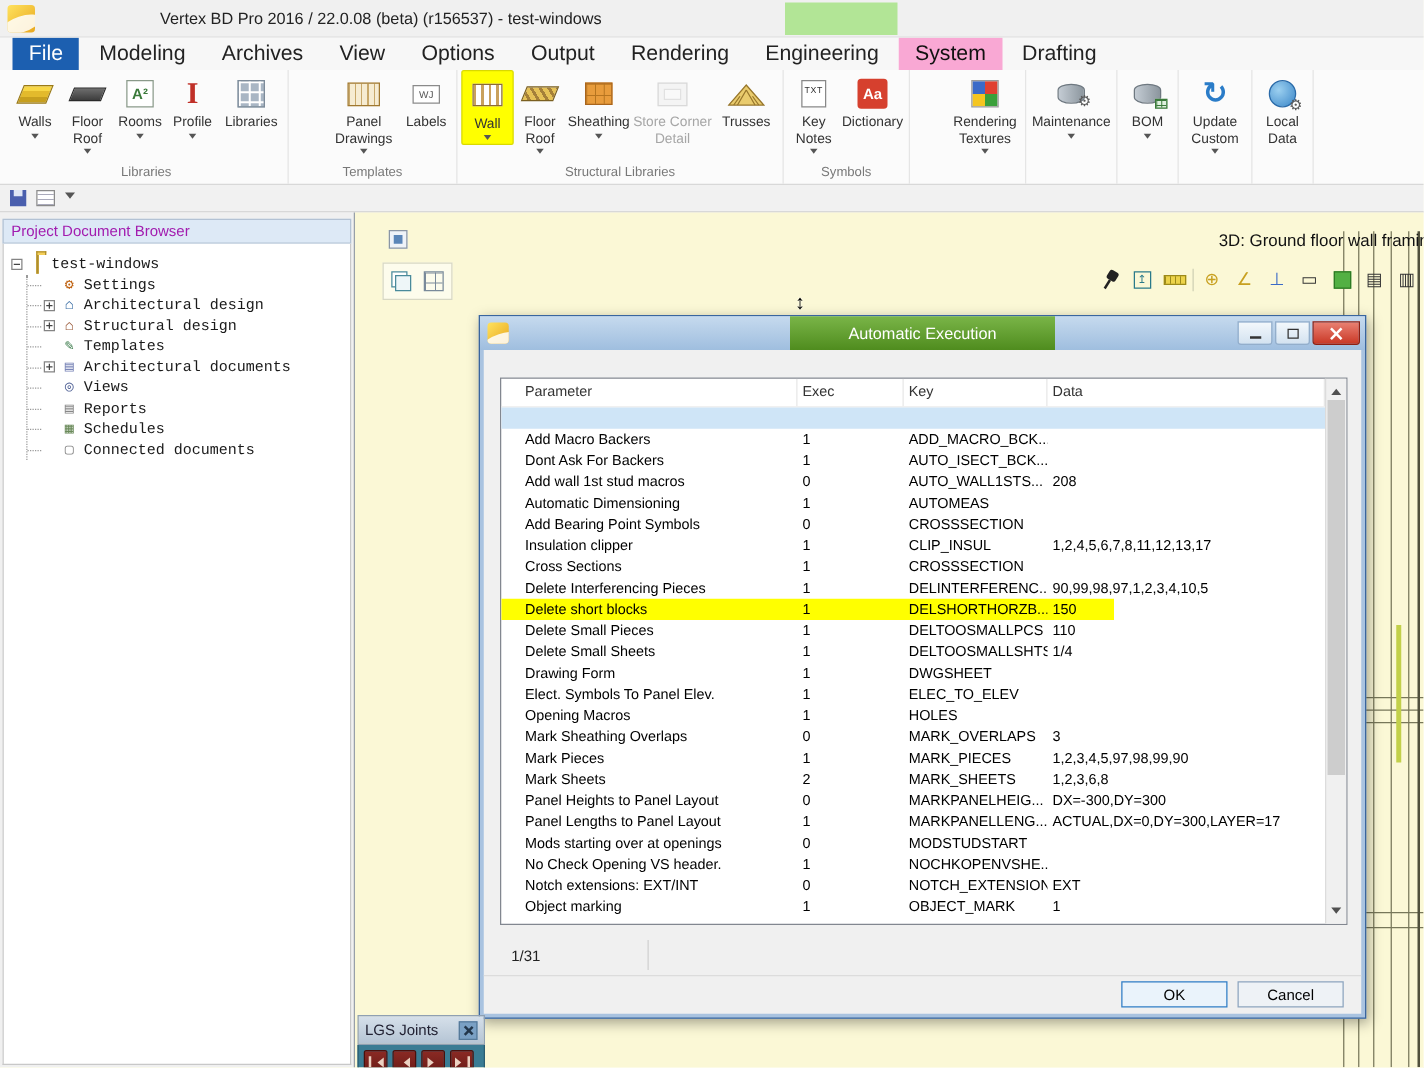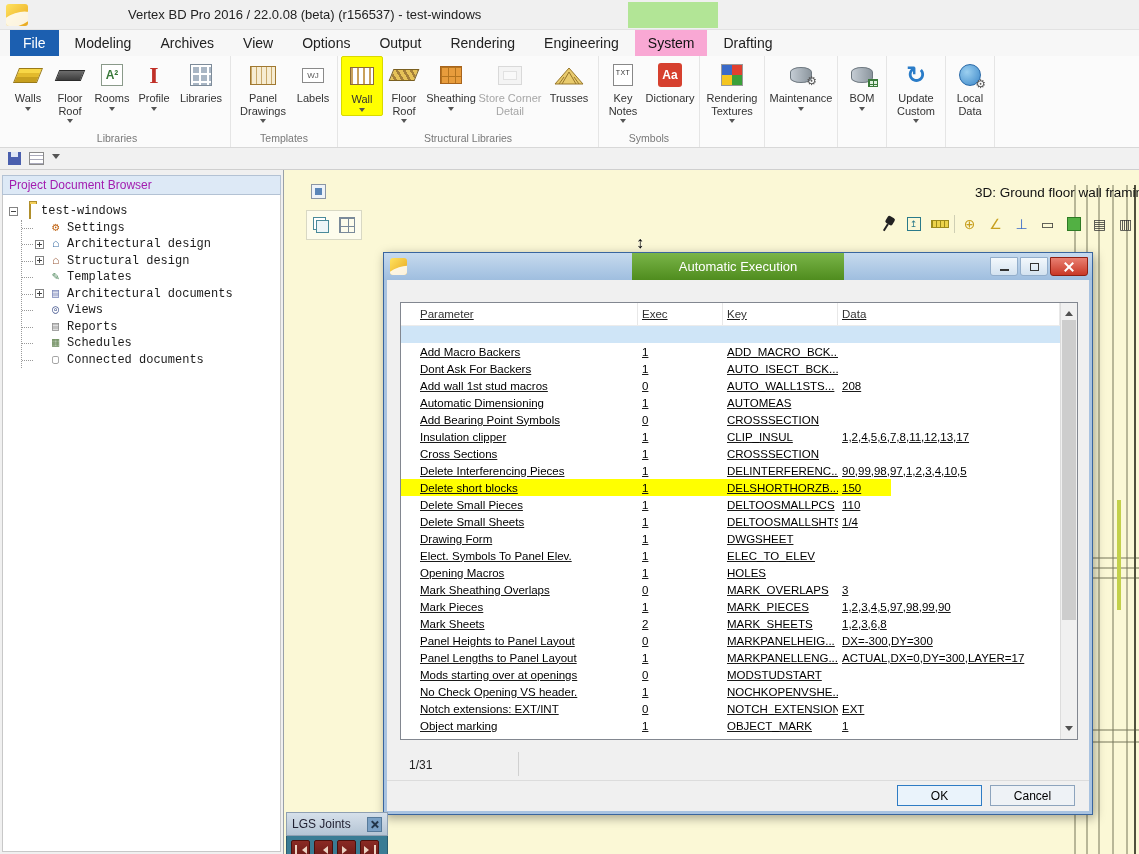--- a/index.html
+++ b/index.html
@@ -9,30 +9,30 @@
   
   .titlebar { height:30px; background:#f0f0f0; display:flex; align-items:center; position:relative; border-bottom:1px solid #e2e2e2; }
   .logo { width:22px; height:22px; margin-left:6px; background:linear-gradient(135deg,#ffe25e,#e8a71e); border-radius:3px; position:relative; overflow:hidden; flex:none; }
   .logo::after { content:""; position:absolute; left:-5px; top:9px; width:32px; height:13px; background:#fff; opacity:.85; transform:rotate(-18deg); border-radius:50%; }
   .logo.small { width:17px; height:17px; margin-left:2px; }
   .title-text { margin-left:100px; font-size:13px; color:#222; }
   .green-note { position:absolute; left:628px; top:2px; width:90px; height:26px; background:#b2e596; }
 
   
   .menubar { height:26px; background:#f7f7f7; display:flex; align-items:stretch; padding-left:10px; gap:3px; }
-  .tab { padding:0 13px; line-height:26px; font-size:14px; color:#222; white-space:nowrap; }
+  .tab { padding:0 13px; line-height:26px; font-size:17px; color:#222; white-space:nowrap; }
   .tab-file { background:#1c5fb0; color:#fff; }
   .tab-system { background:#f9a8d4; color:#111; }
 
   
   .ribbon { height:92px; background:#fbfbfb; border-bottom:1px solid #d8d8d8; display:flex; padding-left:4px; }
   .rgroup { display:flex; flex-direction:column; border-right:1px solid #e5e5e5; padding:0 3px; }
   .rbtns { flex:1; display:flex; align-items:flex-start; }
   .rbtn { width:52px; display:flex; flex-direction:column; align-items:center; padding-top:3px; gap:1px; font-size:11px; color:#333; text-align:center; border-radius:2px; cursor:default; }
-  .rbtn.n { width:42px; } .rbtn.m { width:58px; } .rbtn.w { width:66px; }
+  .rbtn.n { width:42px; } .rbtn.m { width:58px;margin-left:28px; } .rbtn.w { width:66px; }
   .rbtn.sel { background:#ffff00; border:1px solid #d9d900; }
   .rbtn.disabled { color:#a6a6a6; }
   .rbtn.disabled .ricon { opacity:.45; filter:grayscale(1); }
   .ricon { height:32px; display:flex; align-items:center; justify-content:center; }
   .rlabel { line-height:1.15; }
   .drop-arrow { width:0; height:0; border:3px solid transparent; border-top:4px solid #555; margin-top:1px; }
   .glabel { height:15px; font-size:10.5px; color:#787878; text-align:center; white-space:nowrap; }
 
   
   .i-walls { width:24px; height:15px; transform:skewX(-22deg); background:linear-gradient(#f8d746 30%,#e3ba2c 30% 65%,#c79f1e 65%); border:1px solid #9a7a17; }
@@ -125,21 +125,21 @@
   .dlg-controls { margin-left:auto; display:flex; gap:2px; z-index:2; align-items:flex-start; }
   .wbtn { width:28px; height:19px; background:linear-gradient(#f3f8fc,#d3e2f0); border:1px solid #93aecb; display:flex; align-items:center; justify-content:center; border-radius:0 0 3px 3px; }
   .wbtn.close { width:38px; background:linear-gradient(#e98072,#c93826); border-color:#8e1f12; }
   .g-min { width:9px; height:2px; background:#333; margin-top:6px; }
   .g-max { width:9px; height:8px; border:1.5px solid #333; }
   .g-x { position:relative; width:12px; height:12px; }
   .g-x::before,.g-x::after { content:""; position:absolute; left:5px; top:0; width:2px; height:12px; background:#fff; }
   .g-x::before { transform:rotate(45deg); } .g-x::after { transform:rotate(-45deg); }
   .dlg-body { position:absolute; left:3px; right:3px; top:27px; bottom:3px; background:#f0f0f0; }
 
-  .tablewrap { position:absolute; left:13px; top:22px; width:678px; height:438px; background:#fff; border:1px solid #828790; display:flex;text-decoration:underline; }
+  .tablewrap { position:absolute; left:13px; top:22px; width:678px; height:438px; background:#fff; border:1px solid #828790; display:flex; }
   .tmain { flex:1; overflow:hidden; display:flex; flex-direction:column; }
   .thead { display:flex; height:23px; align-items:center; border-bottom:1px solid #ececec; font-size:11.5px; color:#333; flex:none; }
   .th { height:100%; display:flex; align-items:center; border-right:1px solid #e8e8e8; }
   .tc { white-space:nowrap; overflow:hidden; }
   .c1 { width:237px; padding-left:19px; flex:none; }
   .c2 { width:85px; padding-left:4px; flex:none; }
   .c3 { width:115px; padding-left:4px; flex:none; }
   .c4 { flex:1; padding-left:4px; }
   .trow { display:flex; height:17px; align-items:center; font-size:11.5px; color:#000; flex:none; }
   .trow.selected { background:#cfe5f7; }

